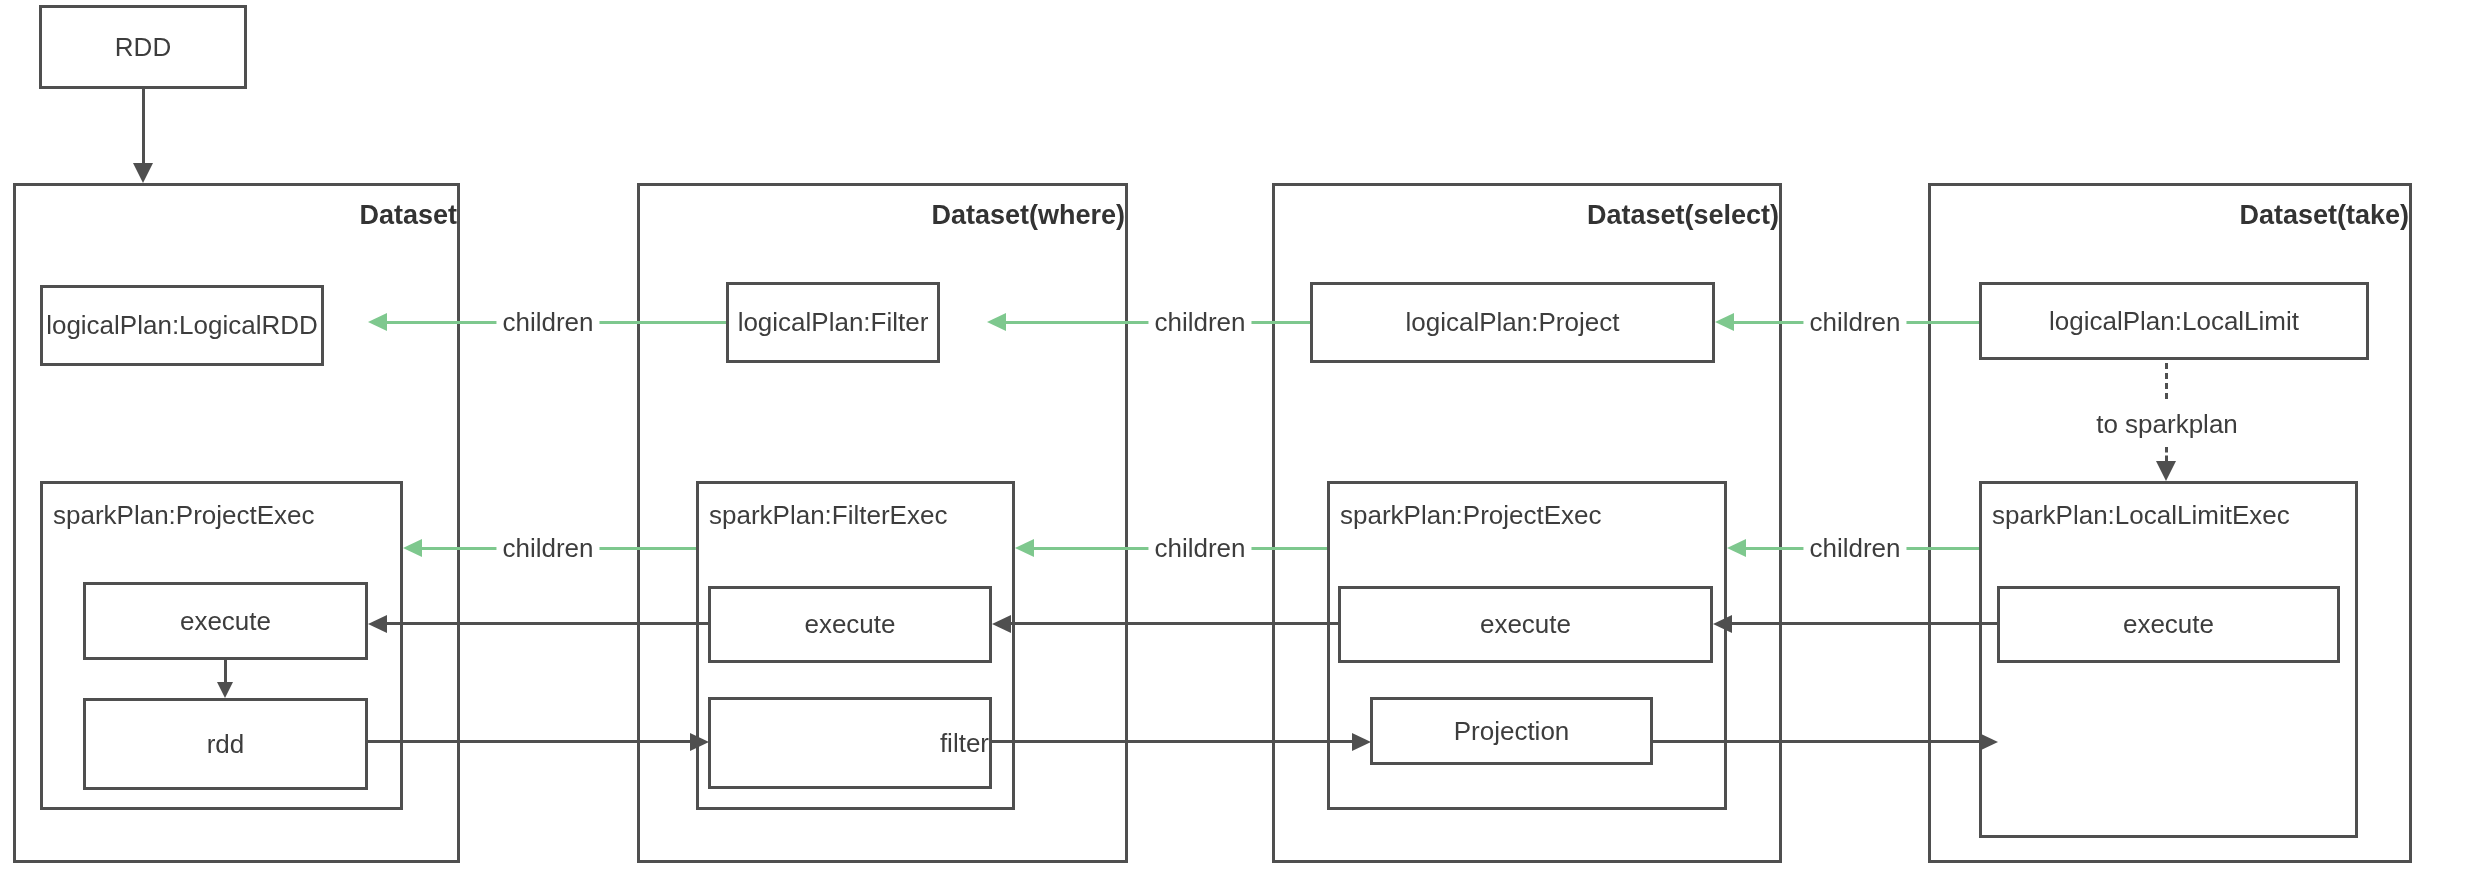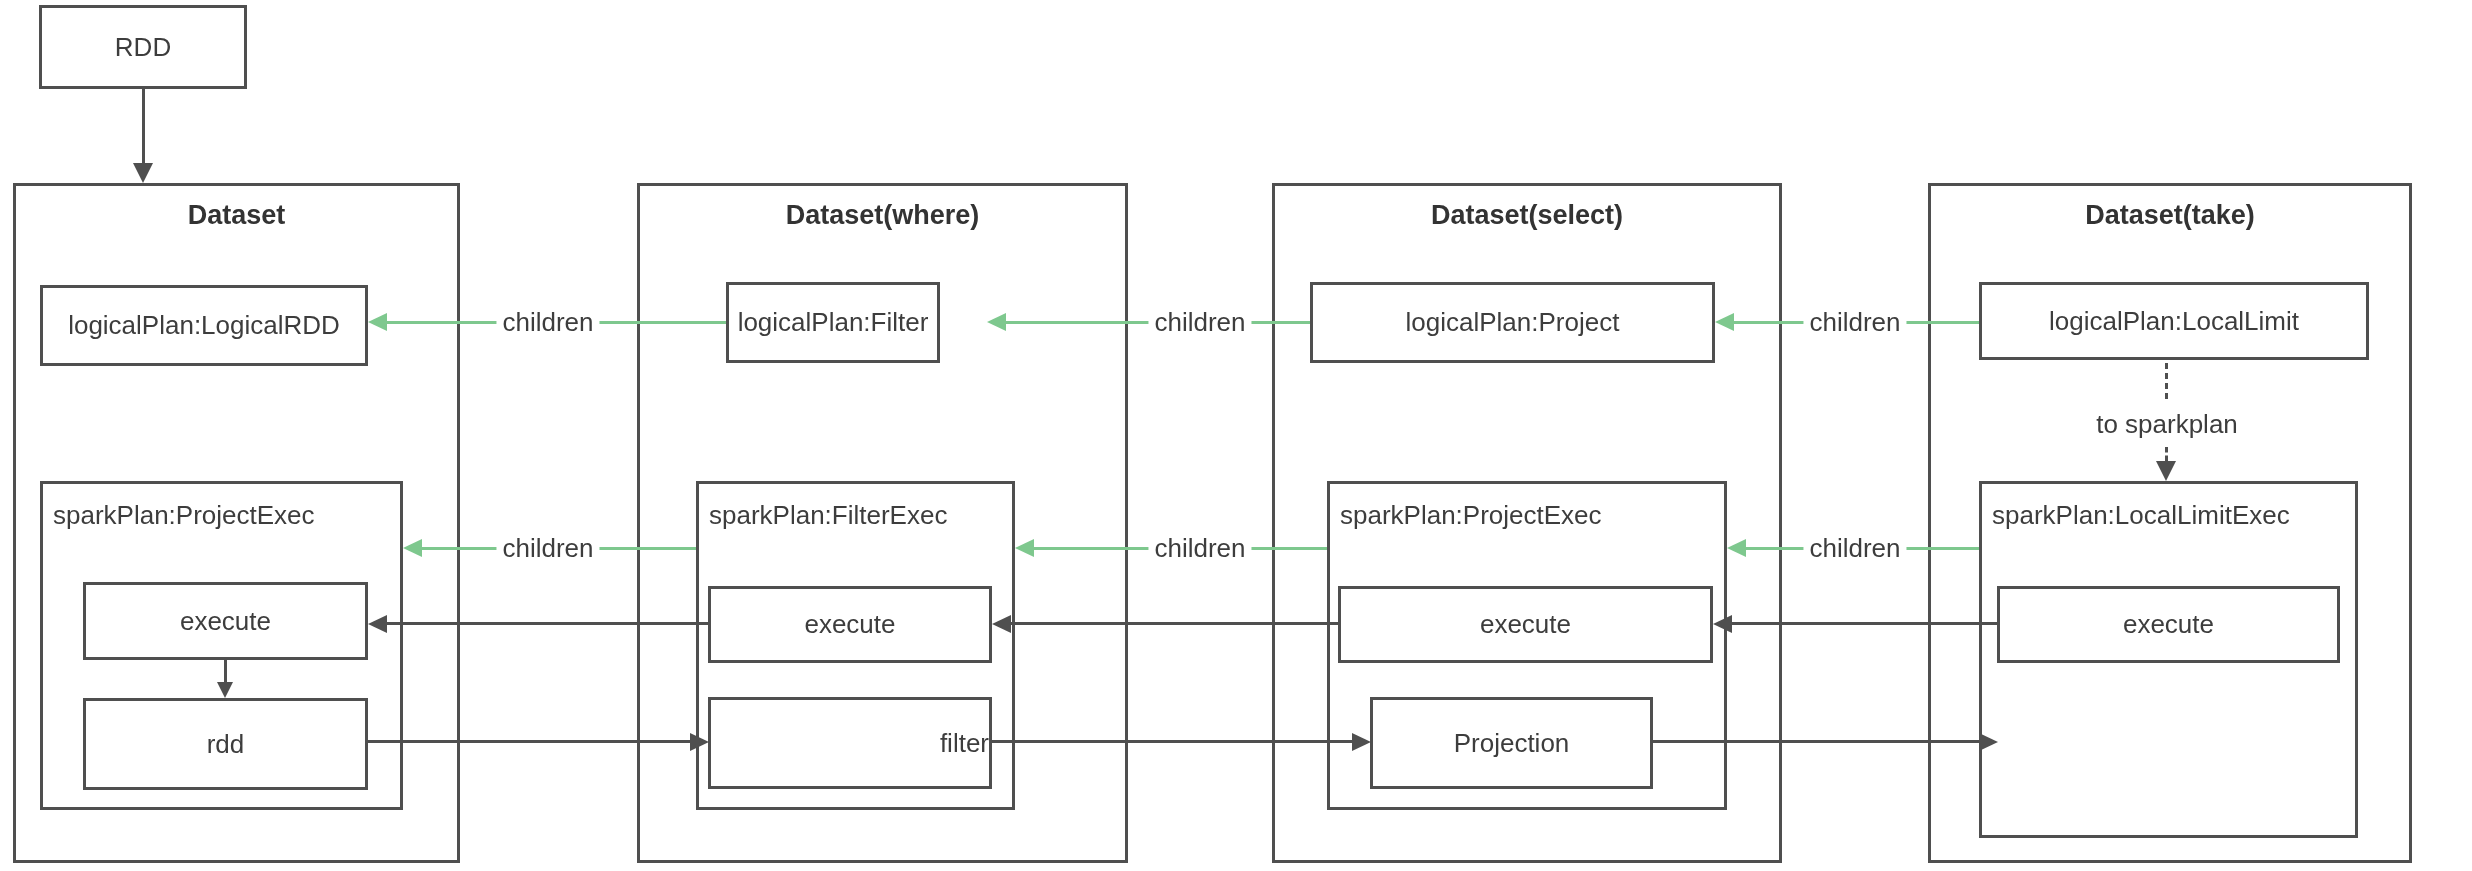--- a/index.html
+++ b/index.html
@@ -5,21 +5,21 @@
   html,body{margin:0;padding:0;background:#fff;}
   .canvas{
     position:relative;width:2472px;height:871px;background:#ffffff;
     font-family:"Liberation Sans",sans-serif;color:#3d3d3d;overflow:hidden;
   }
   .container{
     position:absolute;border:3px solid #4f4f4f;box-sizing:border-box;
     background:#ffffff;z-index:1;
   }
   .ctitle{
-    text-align:center;margin-top:14px;font-weight:bold;font-size:27px;color:#333333;
+    text-align:right;margin-top:14px;font-weight:bold;font-size:27px;color:#333333;
   }
   .node{
     position:absolute;border:3px solid #4f4f4f;box-sizing:border-box;background:#ffffff;
     display:flex;align-items:center;justify-content:center;
     font-size:26px;z-index:2;white-space:nowrap;
   }
   .spark{
     position:absolute;border:3px solid #4f4f4f;box-sizing:border-box;background:#ffffff;
     font-size:26px;z-index:2;white-space:nowrap;
   }
@@ -60,21 +60,21 @@
   <div class="node" style="left:39px;top:5px;width:208px;height:84px;">
     <span>RDD</span>
   </div>
 
   <div class="vline" style="left:142px;top:89px;height:78px;"></div>
   <div class="ah-down" style="left:133px;top:163px;"></div>
 
   <div class="container" style="left:13px;top:183px;width:447px;height:680px;">
     <div class="ctitle">Dataset</div>
   </div>
-  <div class="node" style="left:40px;top:285px;width:328px;height:81px;">
+  <div class="node" style="left:40px;top:285px;width:284px;height:81px;">
     <span>logicalPlan:LogicalRDD</span>
   </div>
   <div class="spark" style="left:40px;top:481px;width:363px;height:329px;">
     <span class="splabel">sparkPlan:ProjectExec</span>
   </div>
   <div class="node" style="left:83px;top:582px;width:285px;height:78px;">
     <span>execute</span>
   </div>
   <div class="node" style="left:83px;top:698px;width:285px;height:92px;">
     <span>rdd</span>
@@ -104,21 +104,21 @@
   </div>
   <div class="node" style="left:1310px;top:282px;width:405px;height:81px;">
     <span>logicalPlan:Project</span>
   </div>
   <div class="spark" style="left:1327px;top:481px;width:400px;height:329px;">
     <span class="splabel">sparkPlan:ProjectExec</span>
   </div>
   <div class="node" style="left:1338px;top:586px;width:375px;height:77px;">
     <span>execute</span>
   </div>
-  <div class="node" style="left:1370px;top:697px;width:283px;height:92px;align-items:center;">
+  <div class="node" style="left:1370px;top:697px;width:283px;height:68px;align-items:center;">
     <span>Projection</span>
   </div>
 
   <div class="container" style="left:1928px;top:183px;width:484px;height:680px;">
     <div class="ctitle">Dataset(take)</div>
   </div>
   <div class="node" style="left:1979px;top:282px;width:390px;height:78px;">
     <span>logicalPlan:LocalLimit</span>
   </div>
   <div class="spark" style="left:1979px;top:481px;width:379px;height:357px;">

